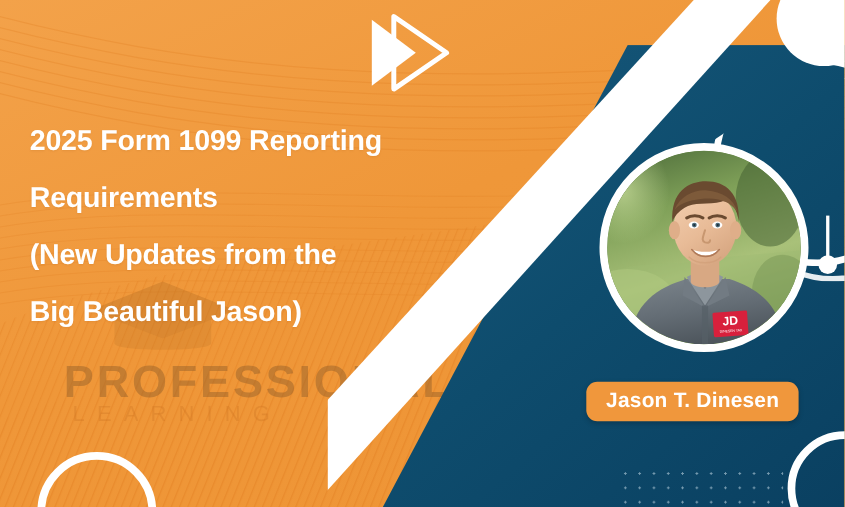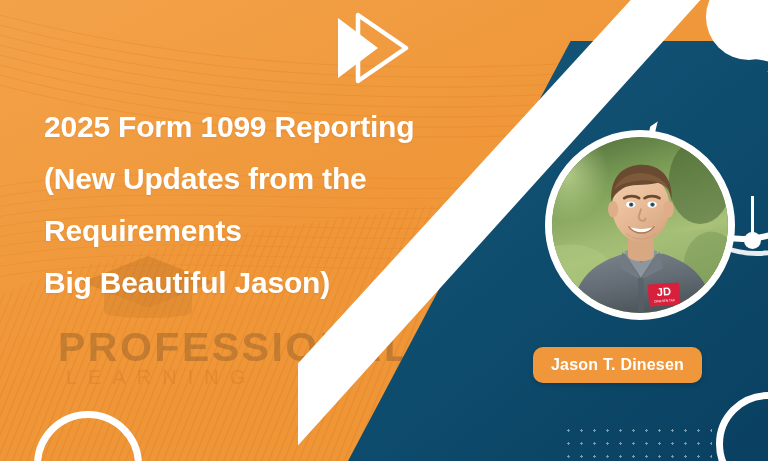--- a/index.html
+++ b/index.html
@@ -184,27 +184,26 @@
 
   
   .title-block {
     position: absolute;
     left: 27px;
     top: 101px;
     width: 500px;
   }
   .title-line {
     color: #ffffff;
-    font-size: 30px;
+    font-size: 26px;
     font-weight: bold;
     line-height: 52px;
     letter-spacing: -0.2px;
     white-space: nowrap;
     text-shadow: 0 1px 2px rgba(120,60,0,0.10);
-    margin-left: 17px;
   }
 
   
   .portrait-wrap {
     position: absolute;
     left: 545px;
     top: 130px;
     width: 190px;
     height: 190px;
     border-radius: 50%;
@@ -240,21 +239,21 @@
     height: 36px;
     padding: 0 18px;
     display: flex;
     align-items: center;
     border-radius: 10px;
     background: #F0973C;
     box-shadow: 0 2px 5px rgba(0,0,0,0.18);
   }
   .speaker-badge span {
     color: #ffffff;
-    font-size: 16px;
+    font-size: 19px;
     font-weight: bold;
     letter-spacing: 0.2px;
     white-space: nowrap;
   }
 </style>
 </head>
 <body>
 
 <div class="banner">
 
@@ -331,22 +330,22 @@
 
   <div class="play-btn">
     <svg viewBox="0 0 82 72">
       <polygon points="6,6 6,66 46,36" fill="#ffffff"></polygon>
       <polygon points="26,3 26,69 74,36" fill="none" stroke="#ffffff" stroke-width="4.5" stroke-linejoin="round"></polygon>
     </svg>
   </div>
 
   <div class="title-block">
     <div class="title-line">2025 Form 1099 Reporting</div>
+    <div class="title-line">Requirements</div>
     <div class="title-line">(New Updates from the</div>
-    <div class="title-line">Requirements</div>
     <div class="title-line">Big Beautiful Jason)</div>
   </div>
 
   <div class="portrait-wrap">
     <div class="portrait-inner">
       <svg viewBox="0 0 190 190" preserveAspectRatio="xMidYMid slice">
         <defs>
           <linearGradient id="bgGreen" x1="0" y1="0" x2="0.3" y2="1">
             <stop offset="0%" stop-color="#4c6b3a"></stop>
             <stop offset="35%" stop-color="#7fa058"></stop>

